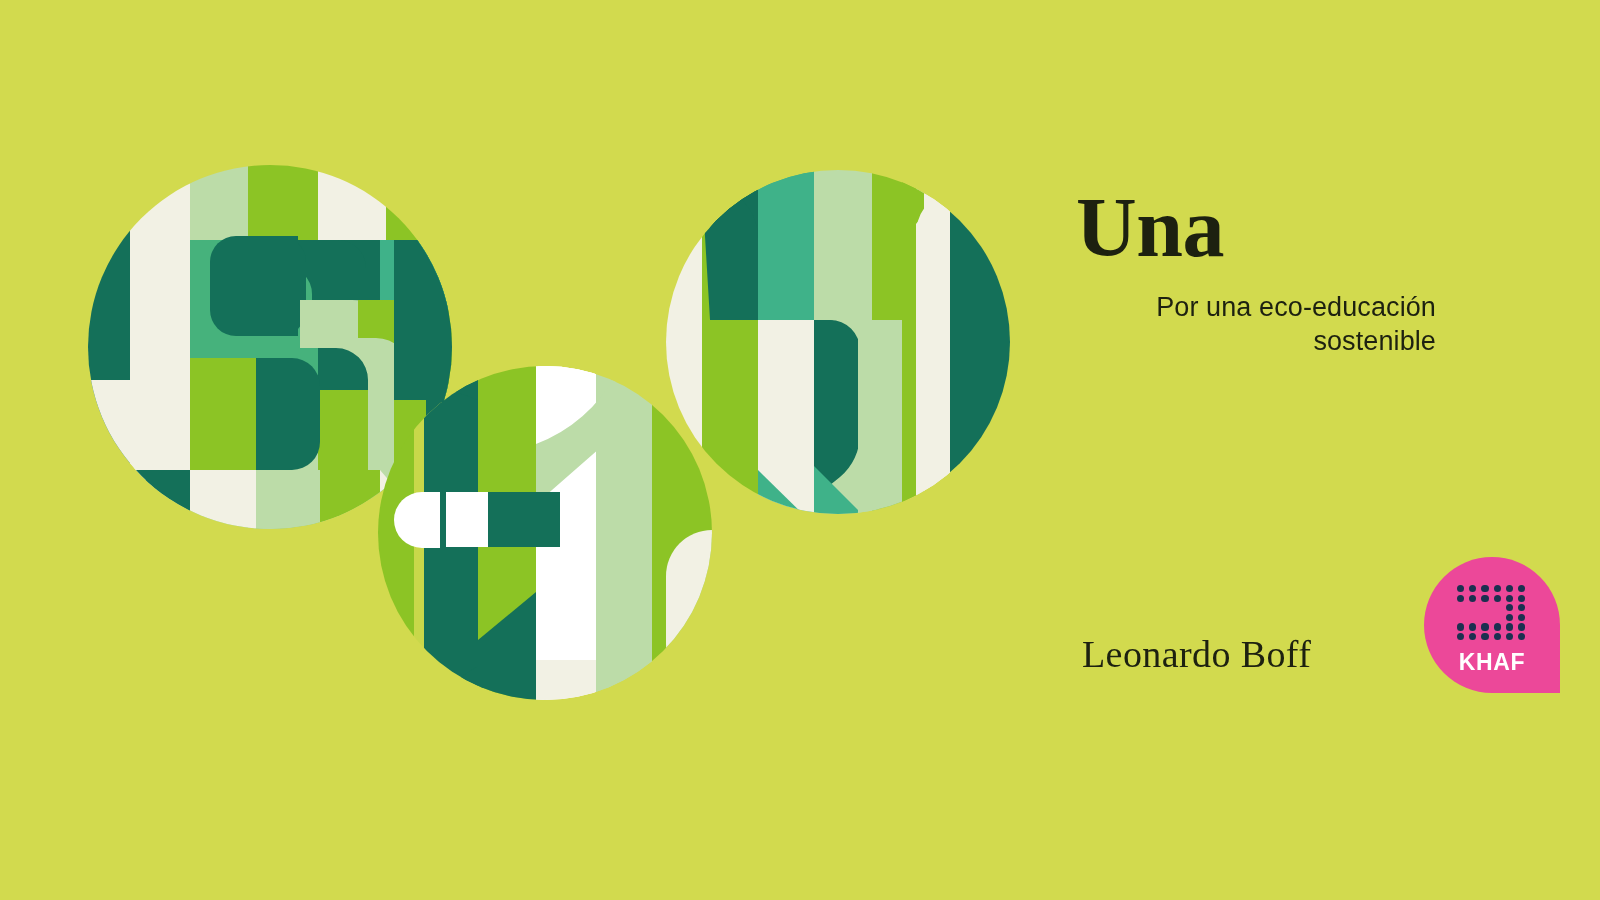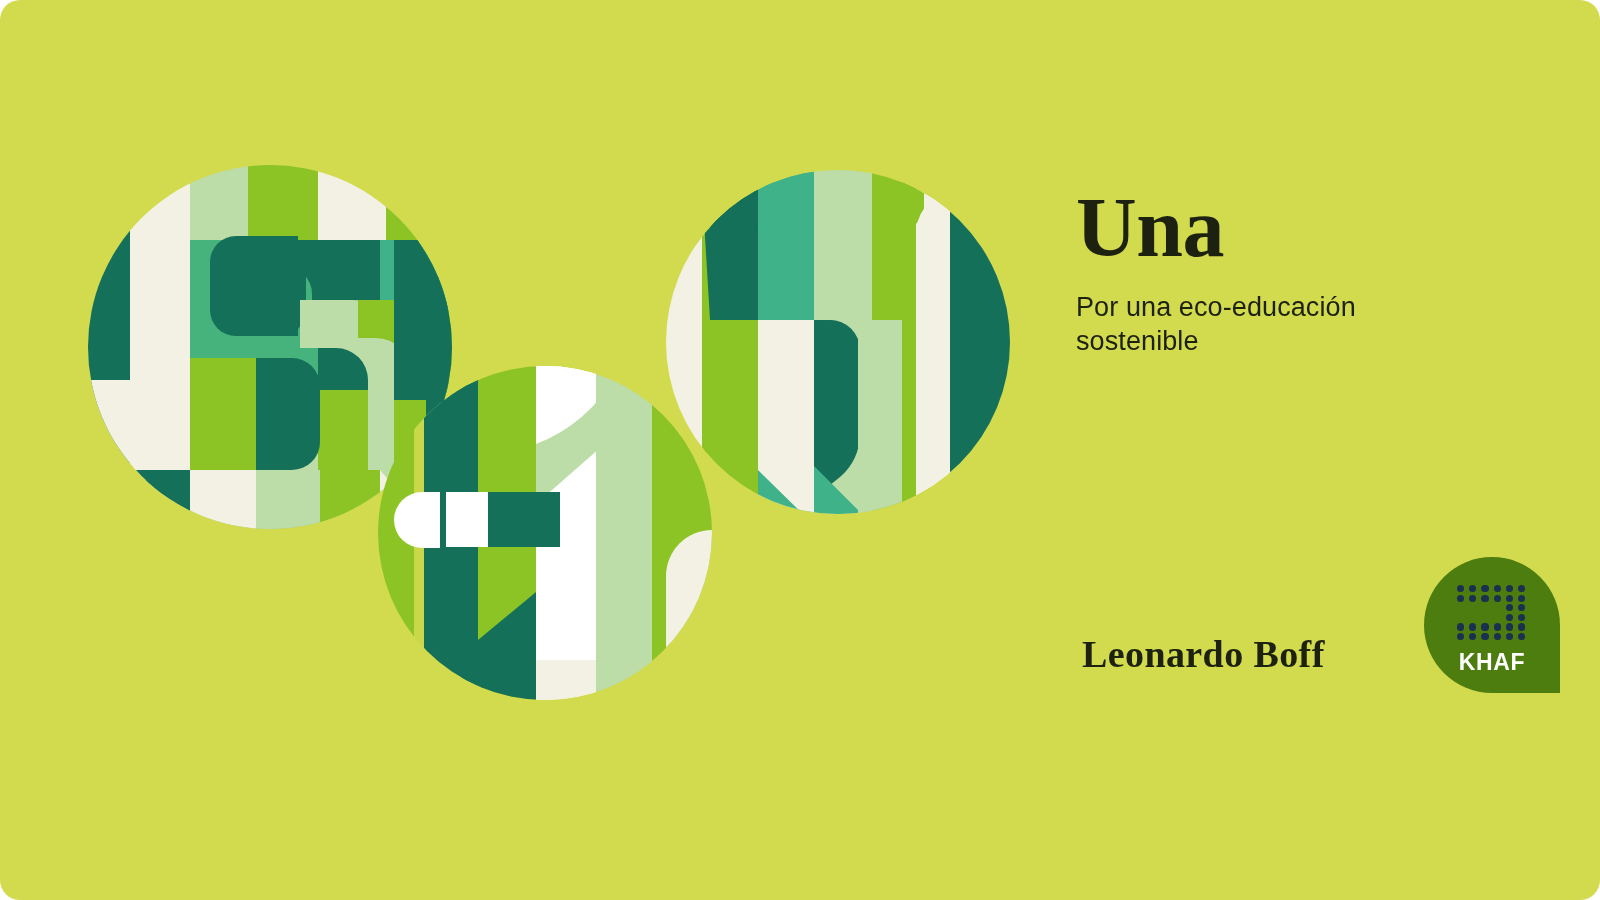--- a/index.html
+++ b/index.html
@@ -7,21 +7,20 @@
     margin: 0;
     padding: 0;
     background: #ffffff;
   }
   #poster {
     position: relative;
     width: 1600px;
     height: 900px;
     overflow: hidden;
     font-family: "Liberation Sans", sans-serif;
-    border-radius: 20px;
   }
   .bg {
     position: absolute;
     inset: 0;
     background: #d2da4e;
   }
 
   
   #artwork {
     position: absolute;
@@ -52,41 +51,42 @@
   }
   .subtitle {
     margin: 22px 0 0 0;
     font-family: "Liberation Sans", sans-serif;
     font-weight: 400;
     font-size: 27px;
     line-height: 1.28;
     color: #1d2110;
     letter-spacing: 0.1px;
     max-width: 360px;
+    text-align: right;
   }
   .author {
     position: absolute;
     left: 1082px;
     top: 632px;
     font-family: "Liberation Serif", "DejaVu Serif", serif;
-    font-weight: 700;
+    font-weight: 400;
     font-size: 38px;
     letter-spacing: 0.4px;
     color: #1d2110;
     white-space: nowrap;
   }
 
   
   #khaf-logo {
     position: absolute;
     left: 1424px;
     top: 557px;
     width: 136px;
     height: 136px;
-    background: #4d7c0f;
+    background: #ec4899;
     border-radius: 68px 68px 0 68px;
   }
   #khaf-dots {
     position: absolute;
     left: 33px;
     top: 28px;
     width: 76px;
     height: 60px;
   }
   #khaf-dots .dot {

